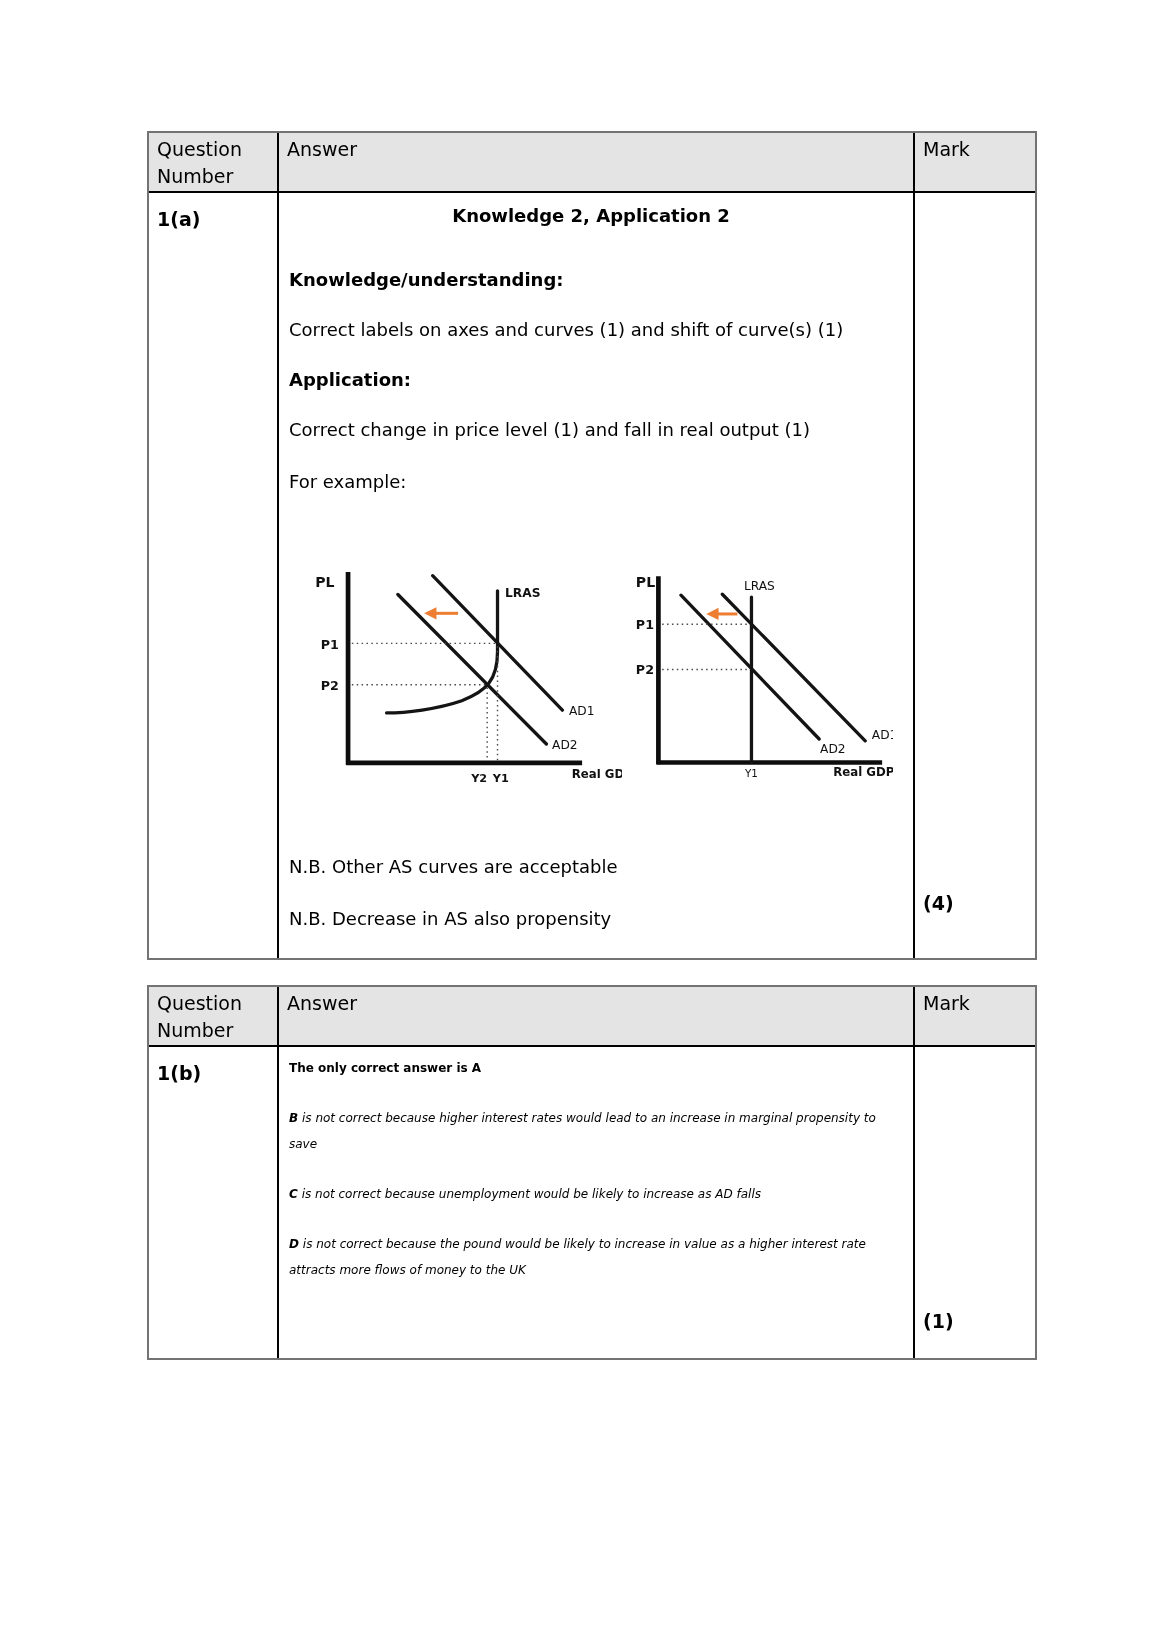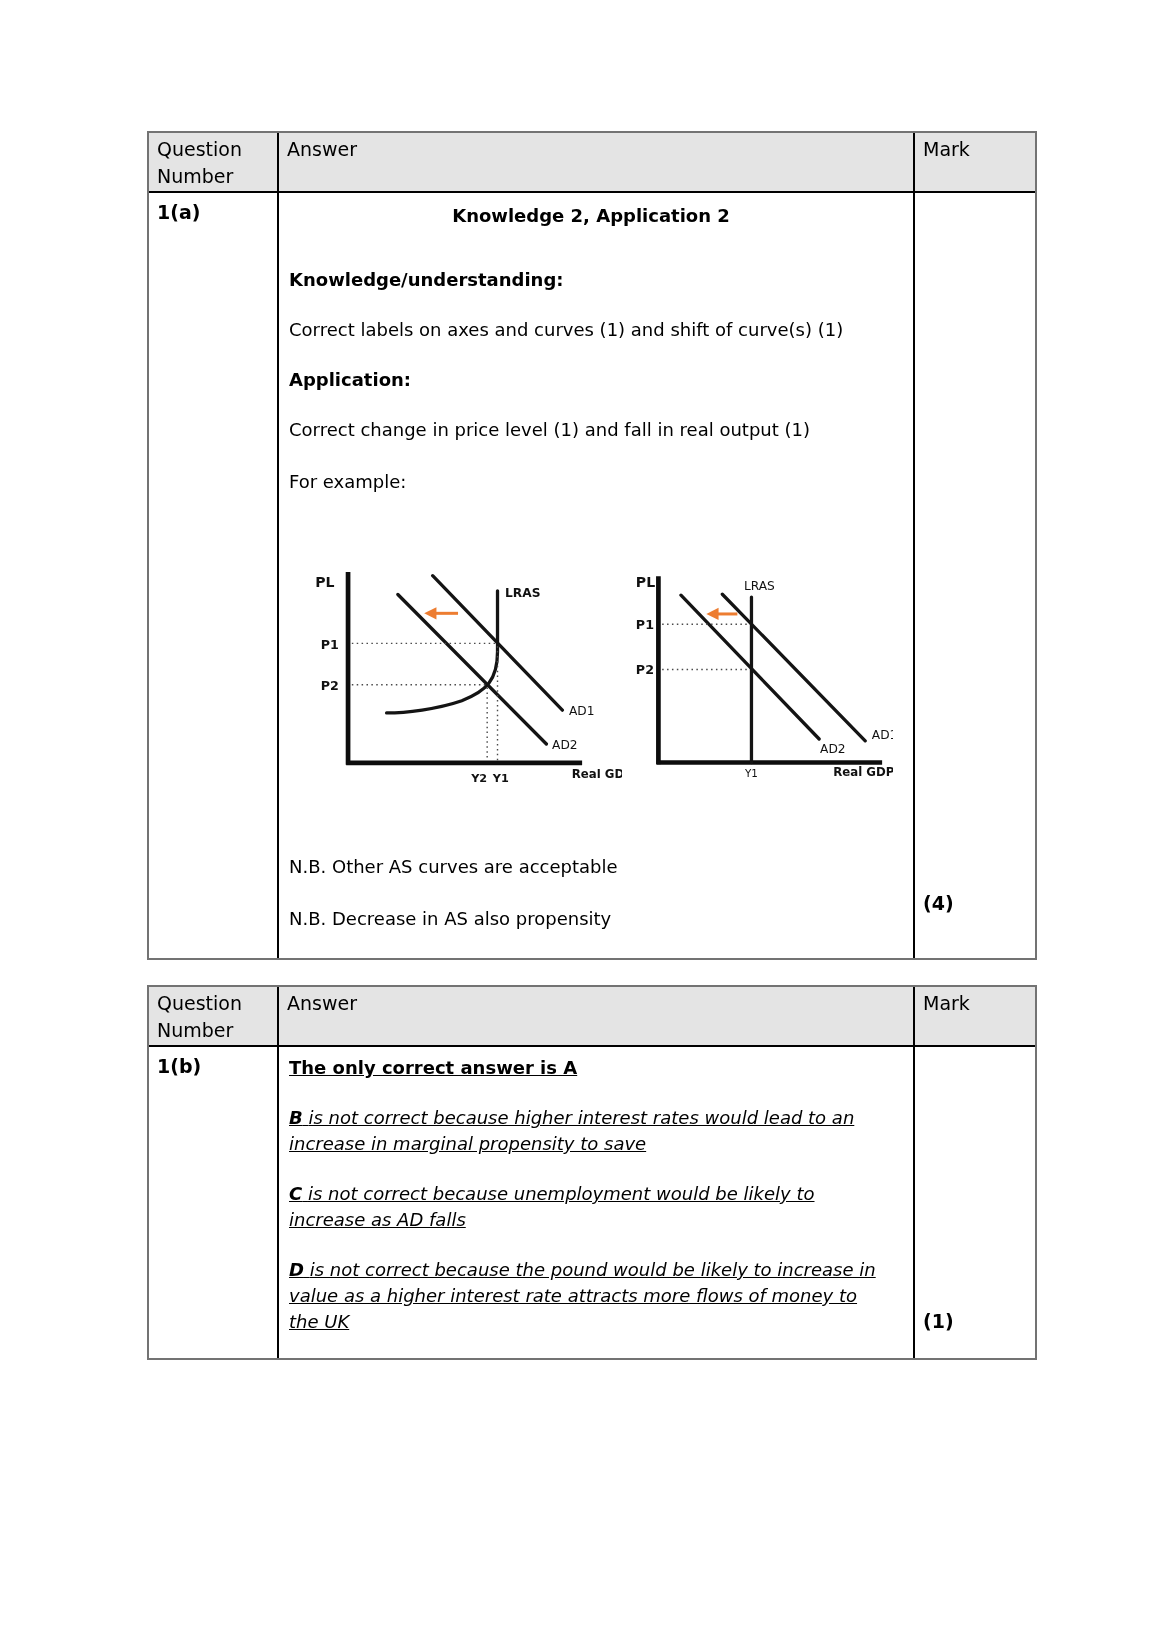--- a/index.html
+++ b/index.html
@@ -27,21 +27,21 @@
     background: #e4e4e4;
     border-bottom: 2px solid #000;
   }
   .tbody { display: flex; height: calc(100% - 60px); }
 
   .qcol { width: 130px; border-right: 2px solid #000; flex: none; }
   .acol { flex: 1; border-right: 2px solid #000; min-width: 0; }
   .mcol { width: 120px; flex: none; }
 
   .th { padding: 3px 8px; font-size: 19px; line-height: 27px; }
-  .qnum { padding: 8px 8px; font-size: 19px; font-weight: bold; }
+  .qnum { padding: 15px 8px; font-size: 19px; font-weight: bold; }
 
   .answer-cell { padding: 8px 20px 0 10px; font-size: 18px; line-height: 26px; overflow: hidden; }
   .bold { font-weight: bold; }
   .center-title { text-align: center; font-weight: bold; margin-top: 2px; }
 
   .sec-head { font-weight: bold; margin-top: 38px; }
   .sec-body { margin-top: 24px; }
   .app-head { margin-top: 24px; }
   .example { margin-top: 26px; }
 
@@ -61,21 +61,21 @@
   .mark-cell {
     display: flex;
     flex-direction: column;
     justify-content: flex-end;
     padding: 0 6px 44px 8px;
     font-size: 19px;
     font-weight: bold;
   }
   .mark-cell-1b { padding-bottom: 26px; }
 
-  .answer-cell-1b { padding: 8px 36px 0 10px; font-size: 18px; line-height: 26px; text-decoration: underline; }
+  .answer-cell-1b { padding: 8px 36px 0 10px; font-size: 12px; line-height: 26px; }
   .opt { font-style: italic; margin-top: 24px; }
   .opt b { font-weight: bold; }
 
   
   .axis { stroke: #0d0d0d; stroke-width: 5; }
   .curve { stroke: #141414; stroke-width: 3.5; fill: none; stroke-linecap: round; }
   .dot { stroke: #4a4a4a; stroke-width: 1.5; stroke-dasharray: 1.6 3.6; }
   .arrow-line { stroke-width: 3.2; }
   svg text { font-family: "DejaVu Sans", "Liberation Sans", sans-serif; fill: #111; }
   .axis-lbl { font-size: 15px; font-weight: bold; }

